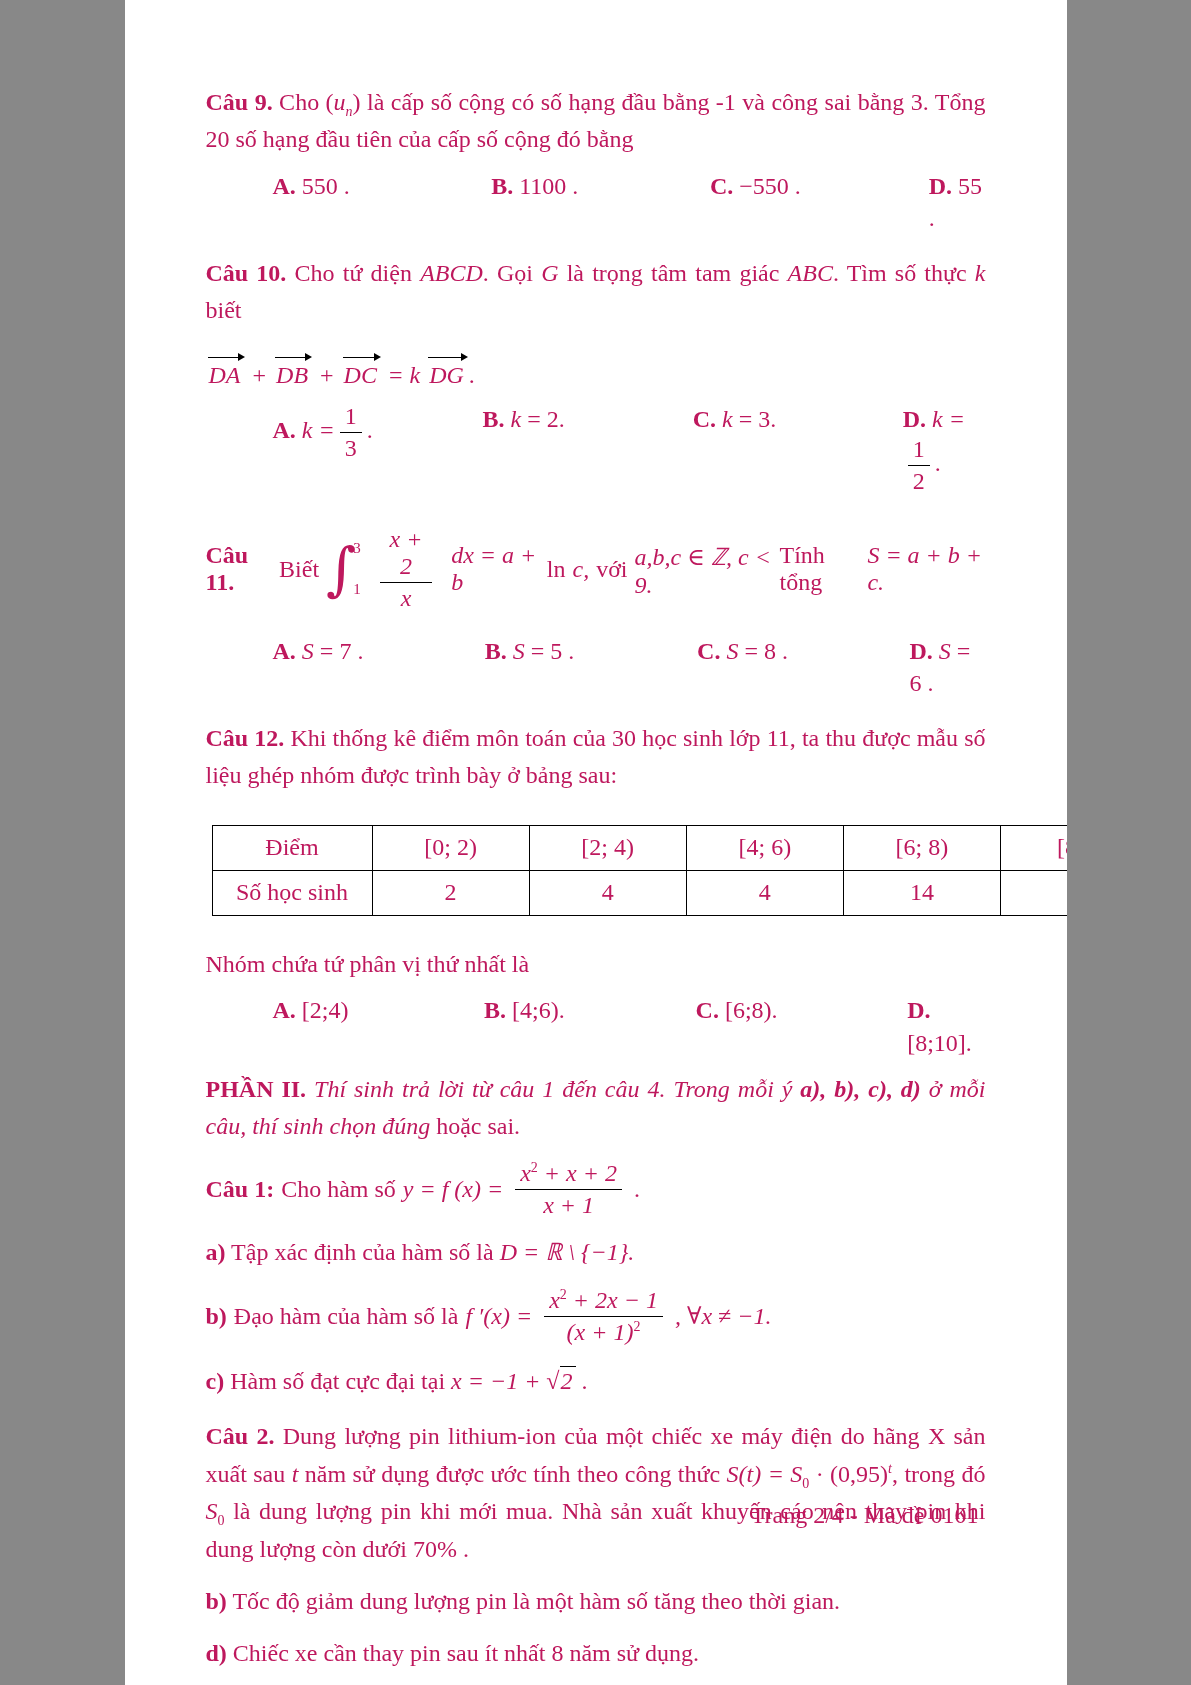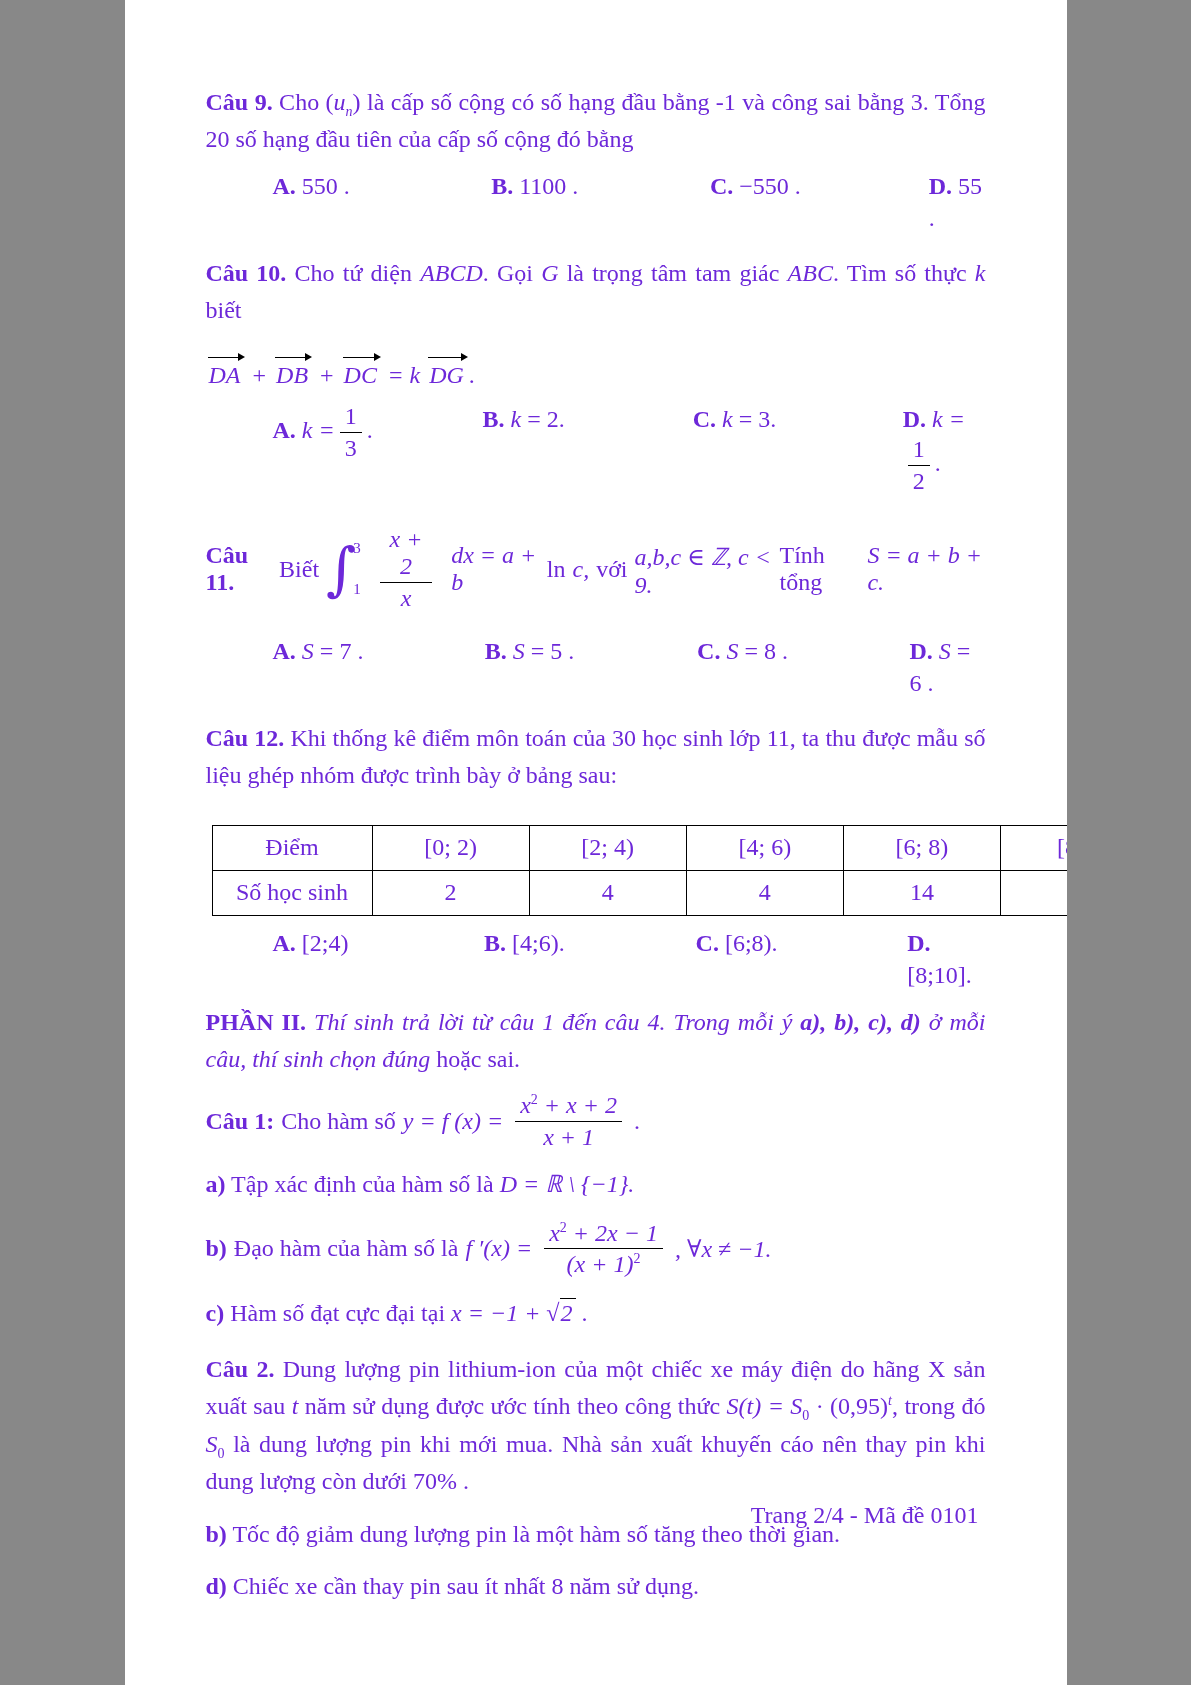--- a/index.html
+++ b/index.html
@@ -2,21 +2,21 @@
 <html lang="vi"><head>
 <meta charset="utf-8">
 <style>
   * { box-sizing: border-box; }
   html, body { margin: 0; padding: 0; background: #888; }
   .page {
     position: relative;
     width: 942px; height: 1685px;
     margin: 0 auto;
     background: #ffffff;
-    color: #6d28d9;
+    color: #be185d;
     font-family: "Liberation Serif", "DejaVu Serif", serif;
     font-size: 24px;
     overflow: hidden;
   }
   .content { padding: 84px 81px 0 81px; }
   p { margin: 0; }
   .para { text-align: justify; line-height: 1.56; }
   .stretch-last { text-align: justify; text-align-last: justify; }
   .b  { font-weight: 700; }
   .i  { font-style: italic; }
@@ -129,20 +129,21 @@
       <tr>
         <td>Số học sinh</td>
         <td>2</td>
         <td>4</td>
         <td>4</td>
         <td>14</td>
         <td>6</td>
       </tr>
     </tbody>
       </table>
+    <p class="qline" style="margin-top:30px;">Nhóm chứa tứ phân vị thứ nhất là</p>
     <div class="options">
       <div class="opt"><span class="b">A.</span><span> [2;4)</span></div>
       <div class="opt"><span class="b">B.</span><span> [4;6).</span></div>
       <div class="opt"><span class="b">C.</span><span> [6;8).</span></div>
       <div class="opt"><span class="b">D.</span><span> [8;10].</span></div>
     </div>
 
     <p class="para mt-q" style="margin-top:12px;"><span class="b">PHẦN II.</span><span class="i"> Thí sinh trả lời từ câu 1 đến câu 4. Trong mỗi ý </span><span class="bi">a), b), c), d)</span><span class="i"> ở mỗi câu, thí sinh chọn </span><span class="i">đúng</span><span> hoặc sai.</span></p>
 
     <div class="mathline" style="margin-top:14px;">

